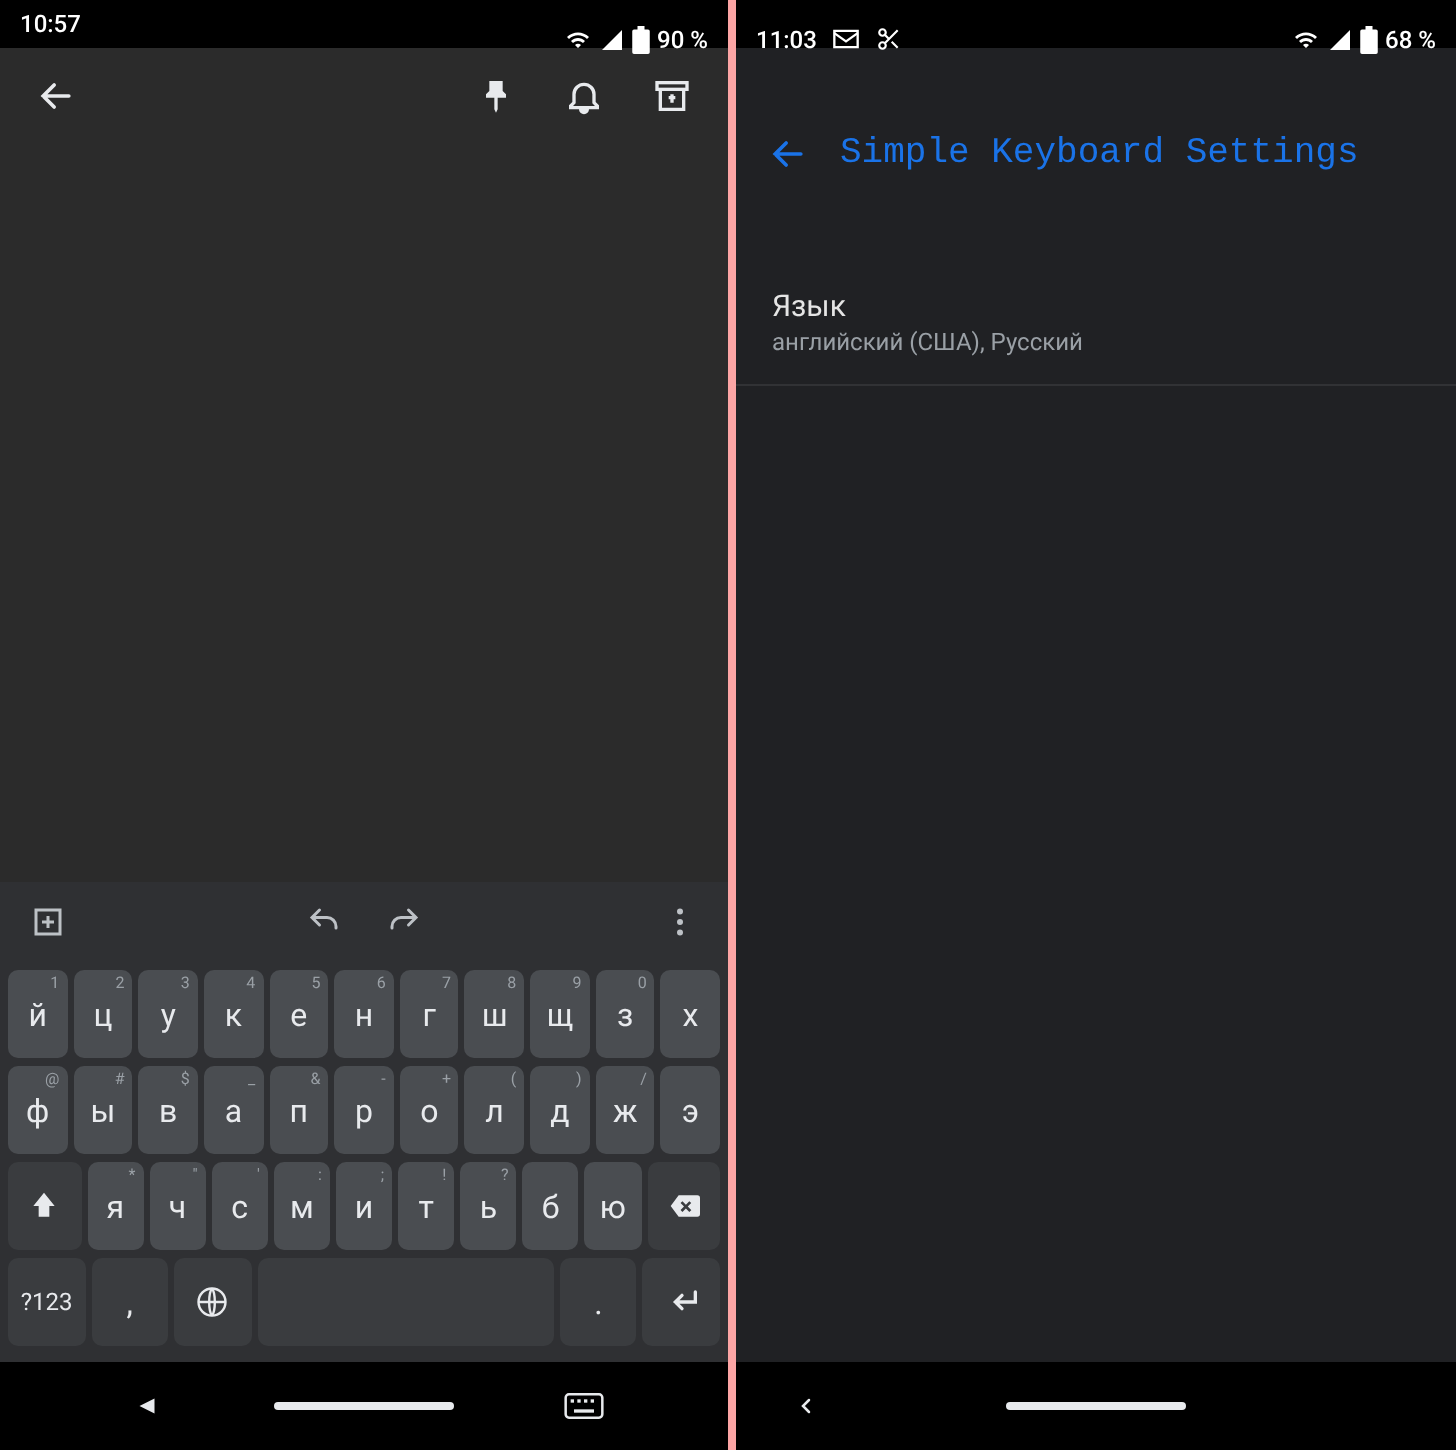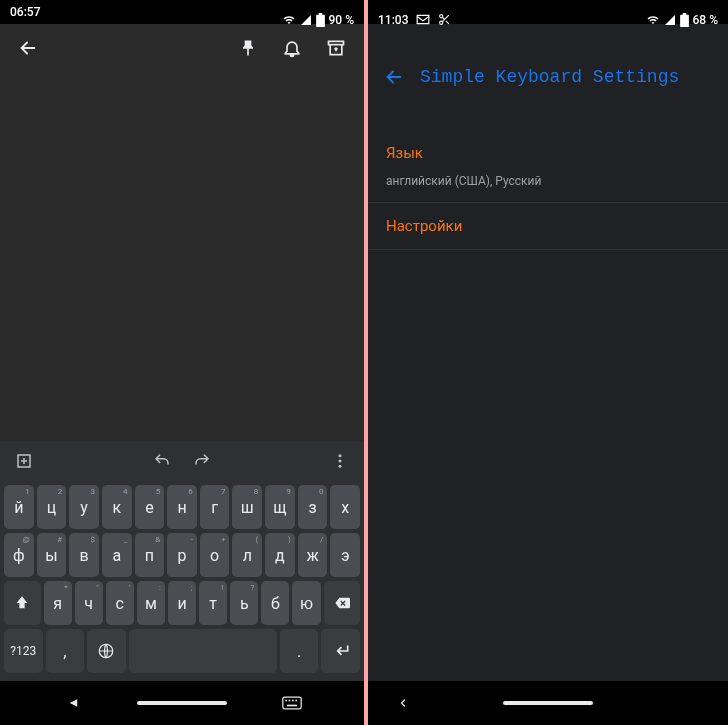--- a/index.html
+++ b/index.html
@@ -40,35 +40,35 @@
   .navbar { position: absolute; left: 0; right: 0; bottom: 0; height: 44px; background: #000; display: flex; align-items: center; justify-content: space-around; padding: 0 30px; }
   .nav-btn { width: 40px; height: 40px; display: flex; align-items: center; justify-content: center; color: #e8eaed; cursor: pointer; }
   .nav-pill { width: 90px; height: 4px; border-radius: 2px; background: #e8eaed; }
 
   
   .settings-title-bar { height: 52px; display: flex; align-items: center; padding: 0 6px; gap: 6px; }
   .settings-title { color: #1a73e8; font-size: 18px; font-weight: 400; font-family: Liberation Mono, monospace; }
   .back-blue { color: #1a73e8 !important; }
   .settings-list { display: flex; flex-direction: column; }
   .settings-item { padding: 14px 18px; border-bottom: 1px solid rgba(255,255,255,0.08); cursor: pointer; }
-  .settings-item .primary { color: #f97316; font-size: 15px; }
-  .settings-item .secondary { color: #9aa0a6; font-size: 12px; margin-top: 12px; }
+  .settings-item .primary { color: #e5e5e5; font-size: 15px; }
+  .settings-item .secondary { color: #9aa0a6; font-size: 12px; margin-top: 2px; }
 
   .phone.right .content-area { background: #202124; }
   .phone.right .status-bar { background: #000; }
 
   
   .navbar2 { position: absolute; left: 0; right: 0; bottom: 0; height: 44px; background: #000; display: flex; align-items: center; justify-content: center; gap: 80px; }
 </style>
 </head>
 <body>
 
 <div class="phone left">
   <div class="status-bar">
-    <span>06:57</span>
+    <span>10:57</span>
     <span class="status-right">
       <span class="status-icon">
         <svg width="14" height="12" viewBox="0 0 24 24" fill="#fff">
             <path d="M1 9l2 2c4.97-4.97 13.03-4.97 18 0l2-2C16.93 2.93 7.07 2.93 1 9zm8 8l3 3 3-3c-1.66-1.66-4.34-1.66-6 0zm-4-4l2 2c2.76-2.76 7.24-2.76 10 0l2-2C15.14 9.14 8.86 9.14 5 13z"></path>
           </svg>
       </span>
       <span class="status-icon">
         <svg width="12" height="12" viewBox="0 0 24 24" fill="#fff">
             <path d="M2 22h20V2L2 22z"></path>
           </svg>
@@ -273,23 +273,20 @@
         </svg>
     </div>
     <div class="settings-title">Simple Keyboard Settings</div>
   </div>
 
   <div class="settings-list" id="settings-list">
       <div class="settings-item">
         <div class="primary">Язык</div>
         <div class="secondary">английский (США), Русский</div>
       </div>
-      <div class="settings-item">
-        <div class="primary">Настройки</div>
-      </div>
     </div>
 
   <div class="content-area"></div>
 
   <div class="navbar2">
     <div class="nav-btn">
       <svg width="12" height="12" viewBox="0 0 24 24" fill="none" stroke="#e8eaed" stroke-width="2.5" stroke-linecap="round">
           <path d="M15 18l-6-6 6-6"></path>
         </svg>
     </div>

